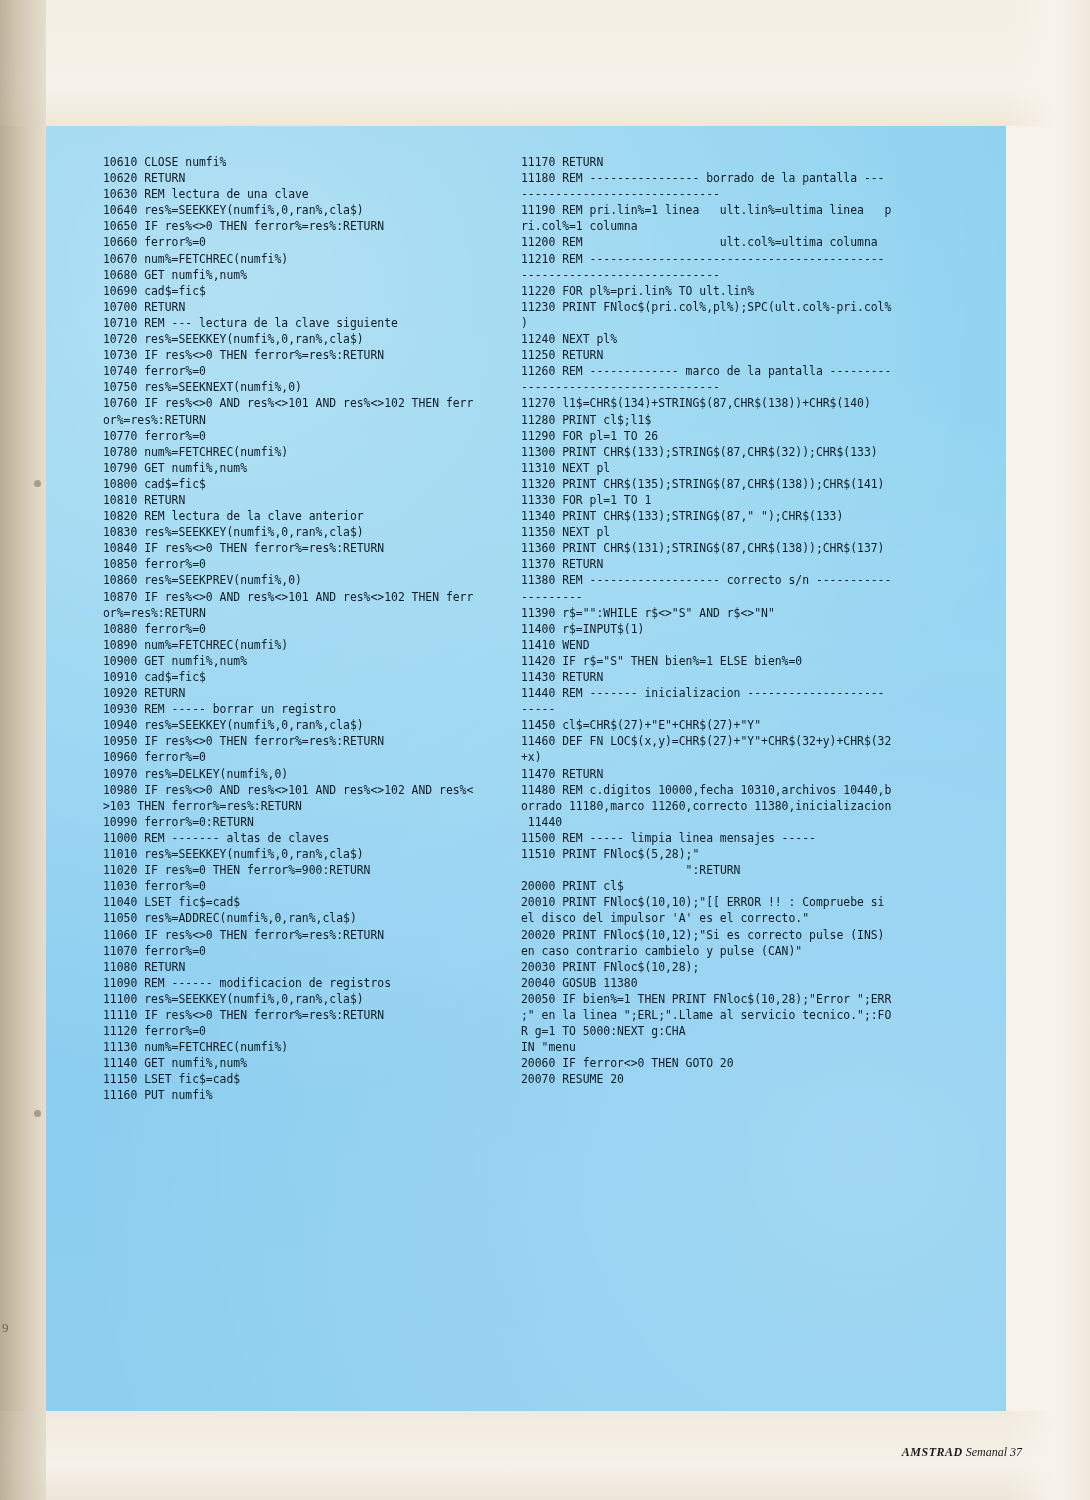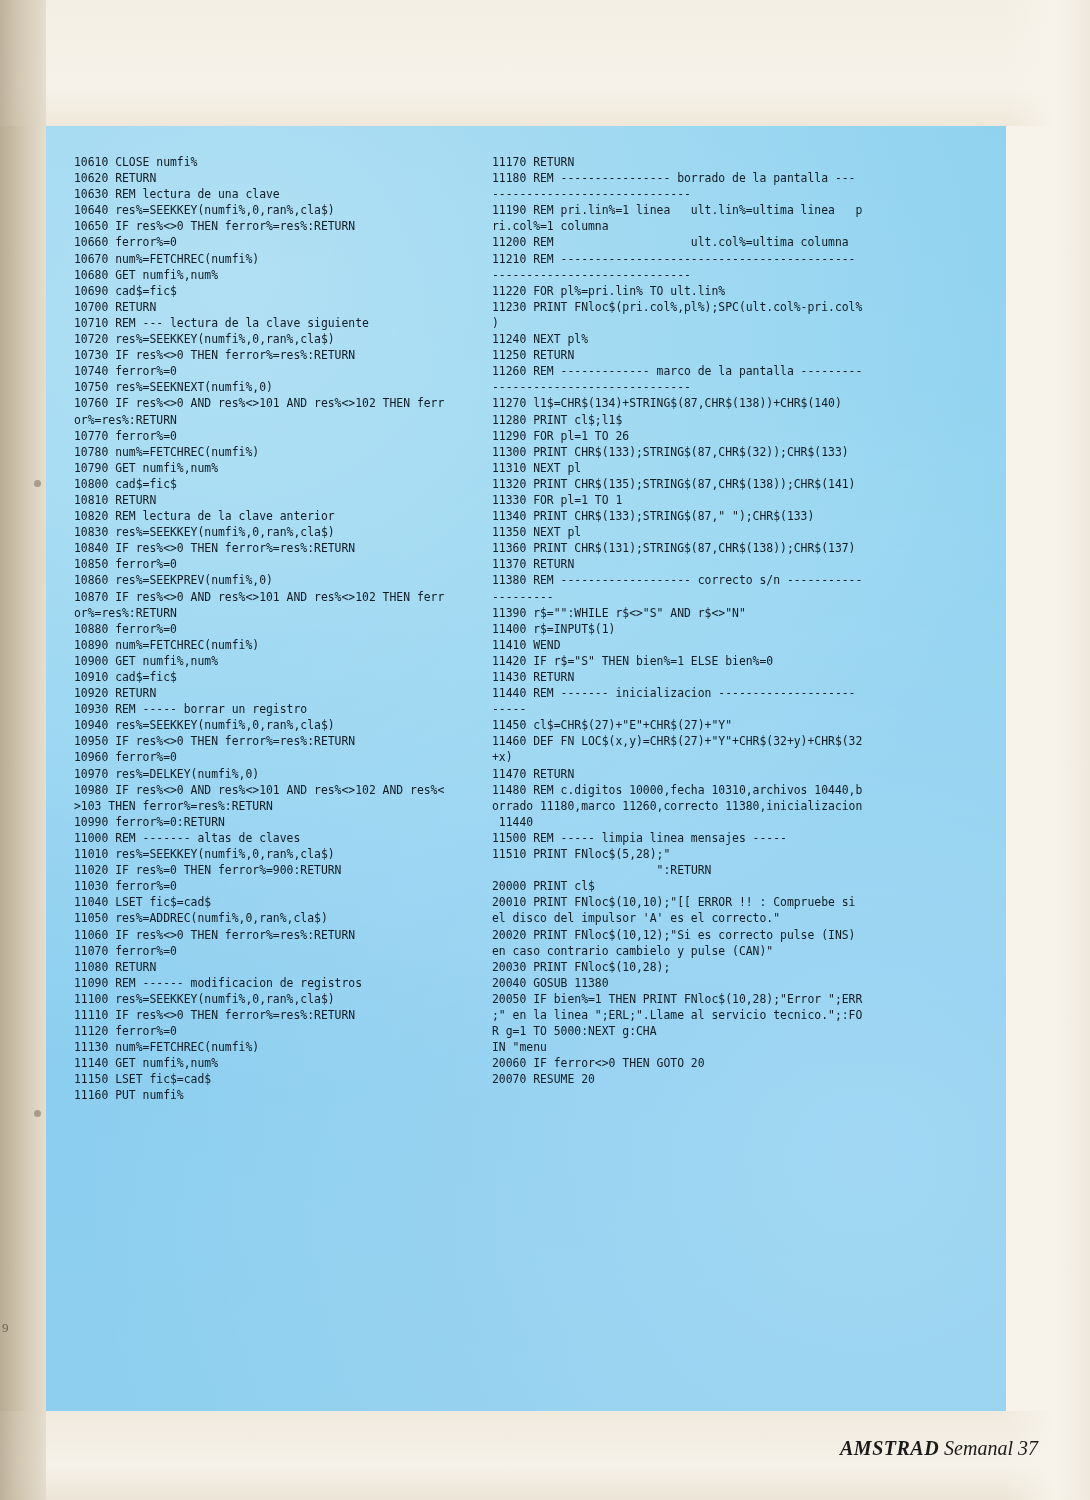--- a/index.html
+++ b/index.html
@@ -70,30 +70,31 @@
   .col{
     position:absolute;
     top:28px;
     width:412px;
     font-family:"DejaVu Sans Mono", monospace;
     font-size:11.4px;
     line-height:16.1px;
     color:#101b24;
     white-space:pre-wrap;
     word-break:break-word;
+    margin-left:29px;
   }
   #col-left{left:28px;}
   #col-right{left:446px;}
   .line{min-height:16.1px;}
   
   #footer{
     position:absolute;
-    right:52px;bottom:40px;
+    right:68px;bottom:40px;
     font-family:"Liberation Serif", serif;
-    font-size:20px;
+    font-size:12px;
     color:#1a1a1a;
   }
   #footer .brand{font-weight:bold;font-style:italic;letter-spacing:.5px;}
   #footer .rest{font-style:italic;}
   
   #edge-num{
     position:absolute;left:2px;top:1320px;
     font-family:"Liberation Serif", serif;
     font-size:13px;color:#6b6253;
   }

